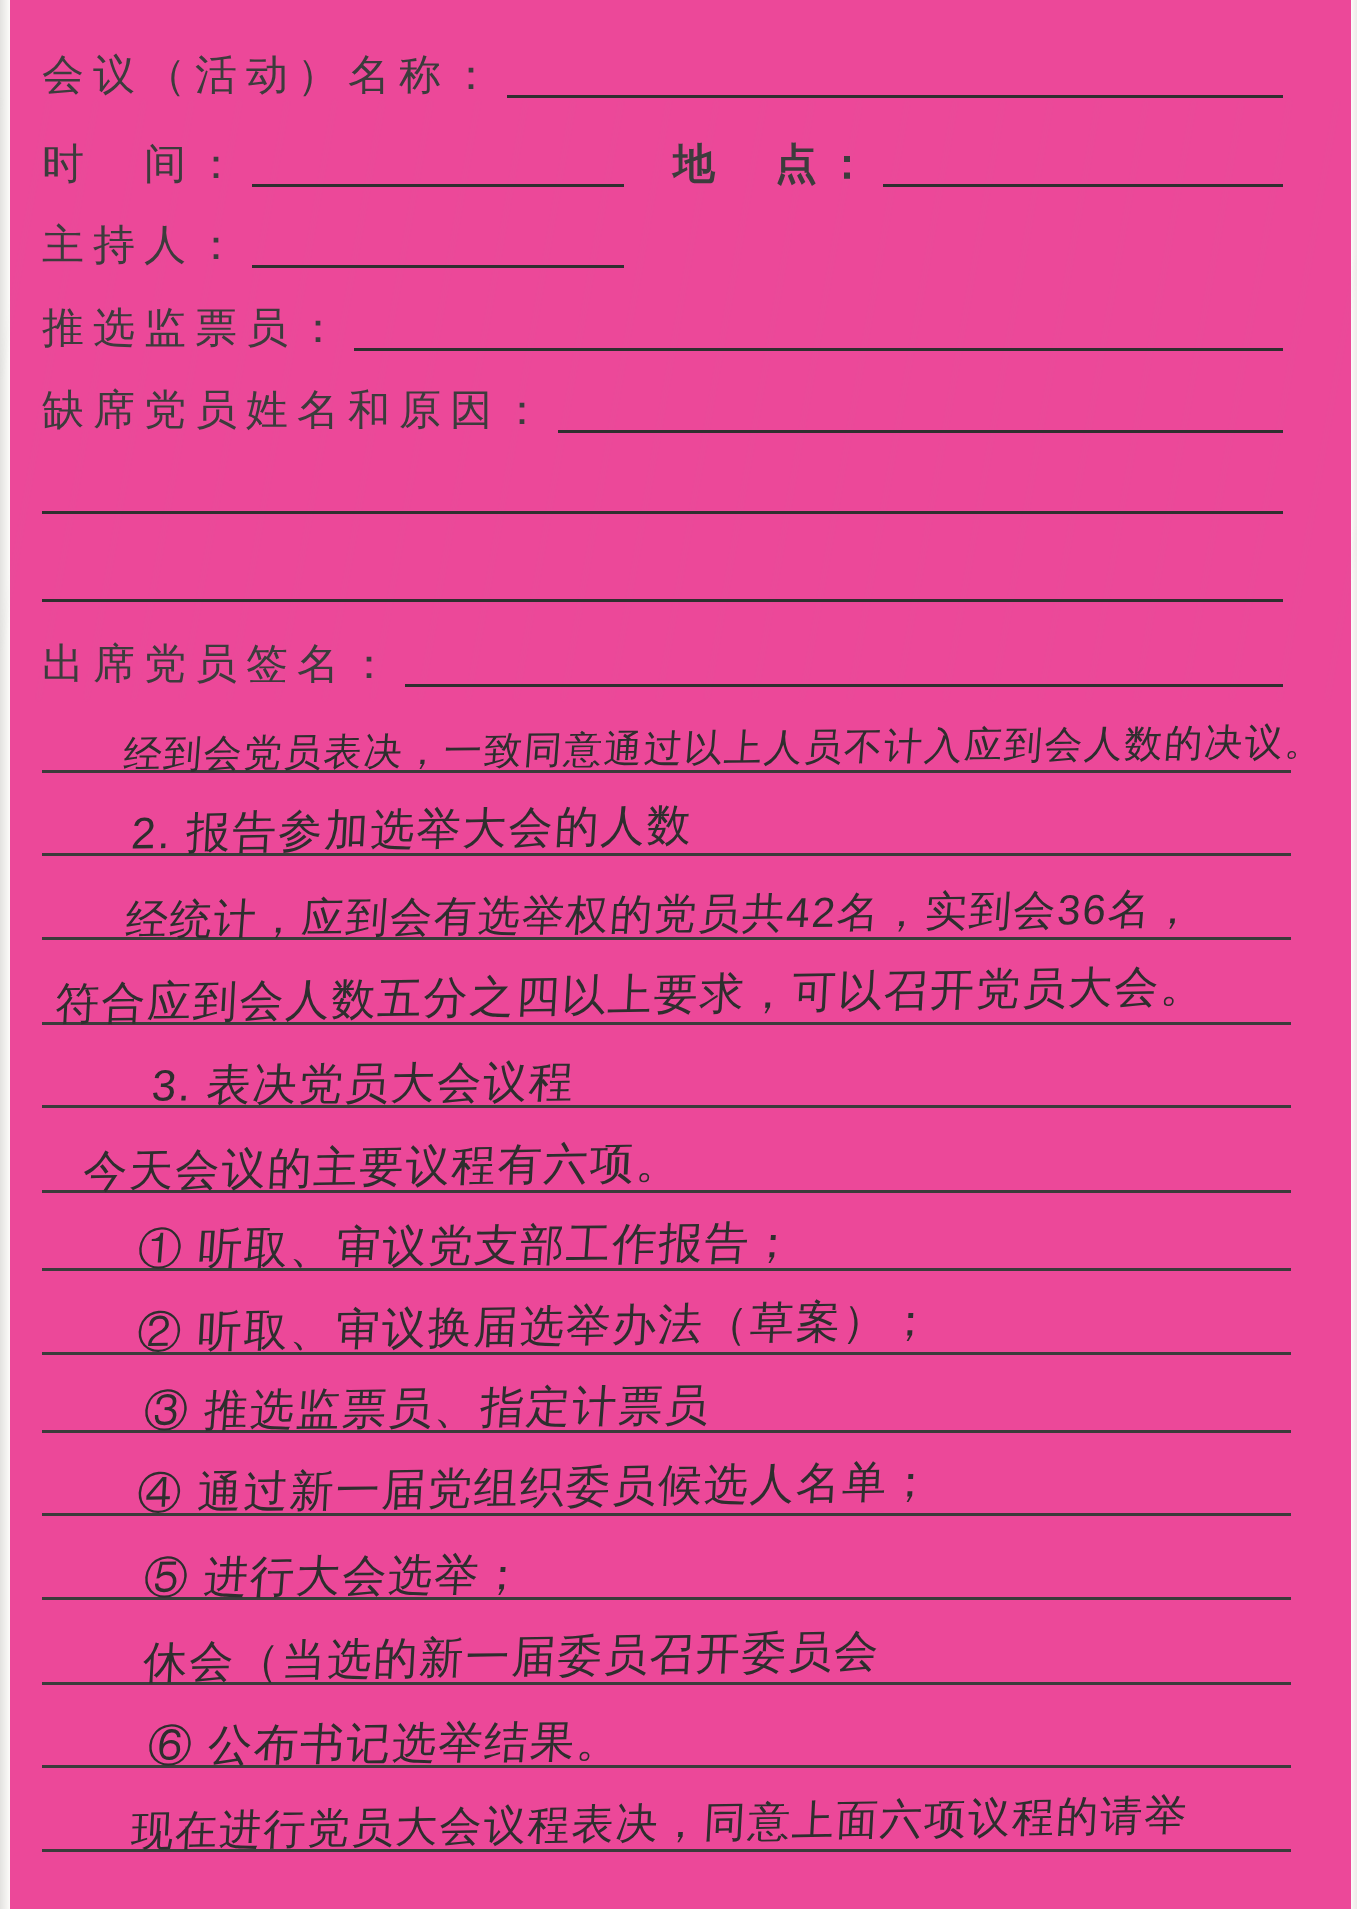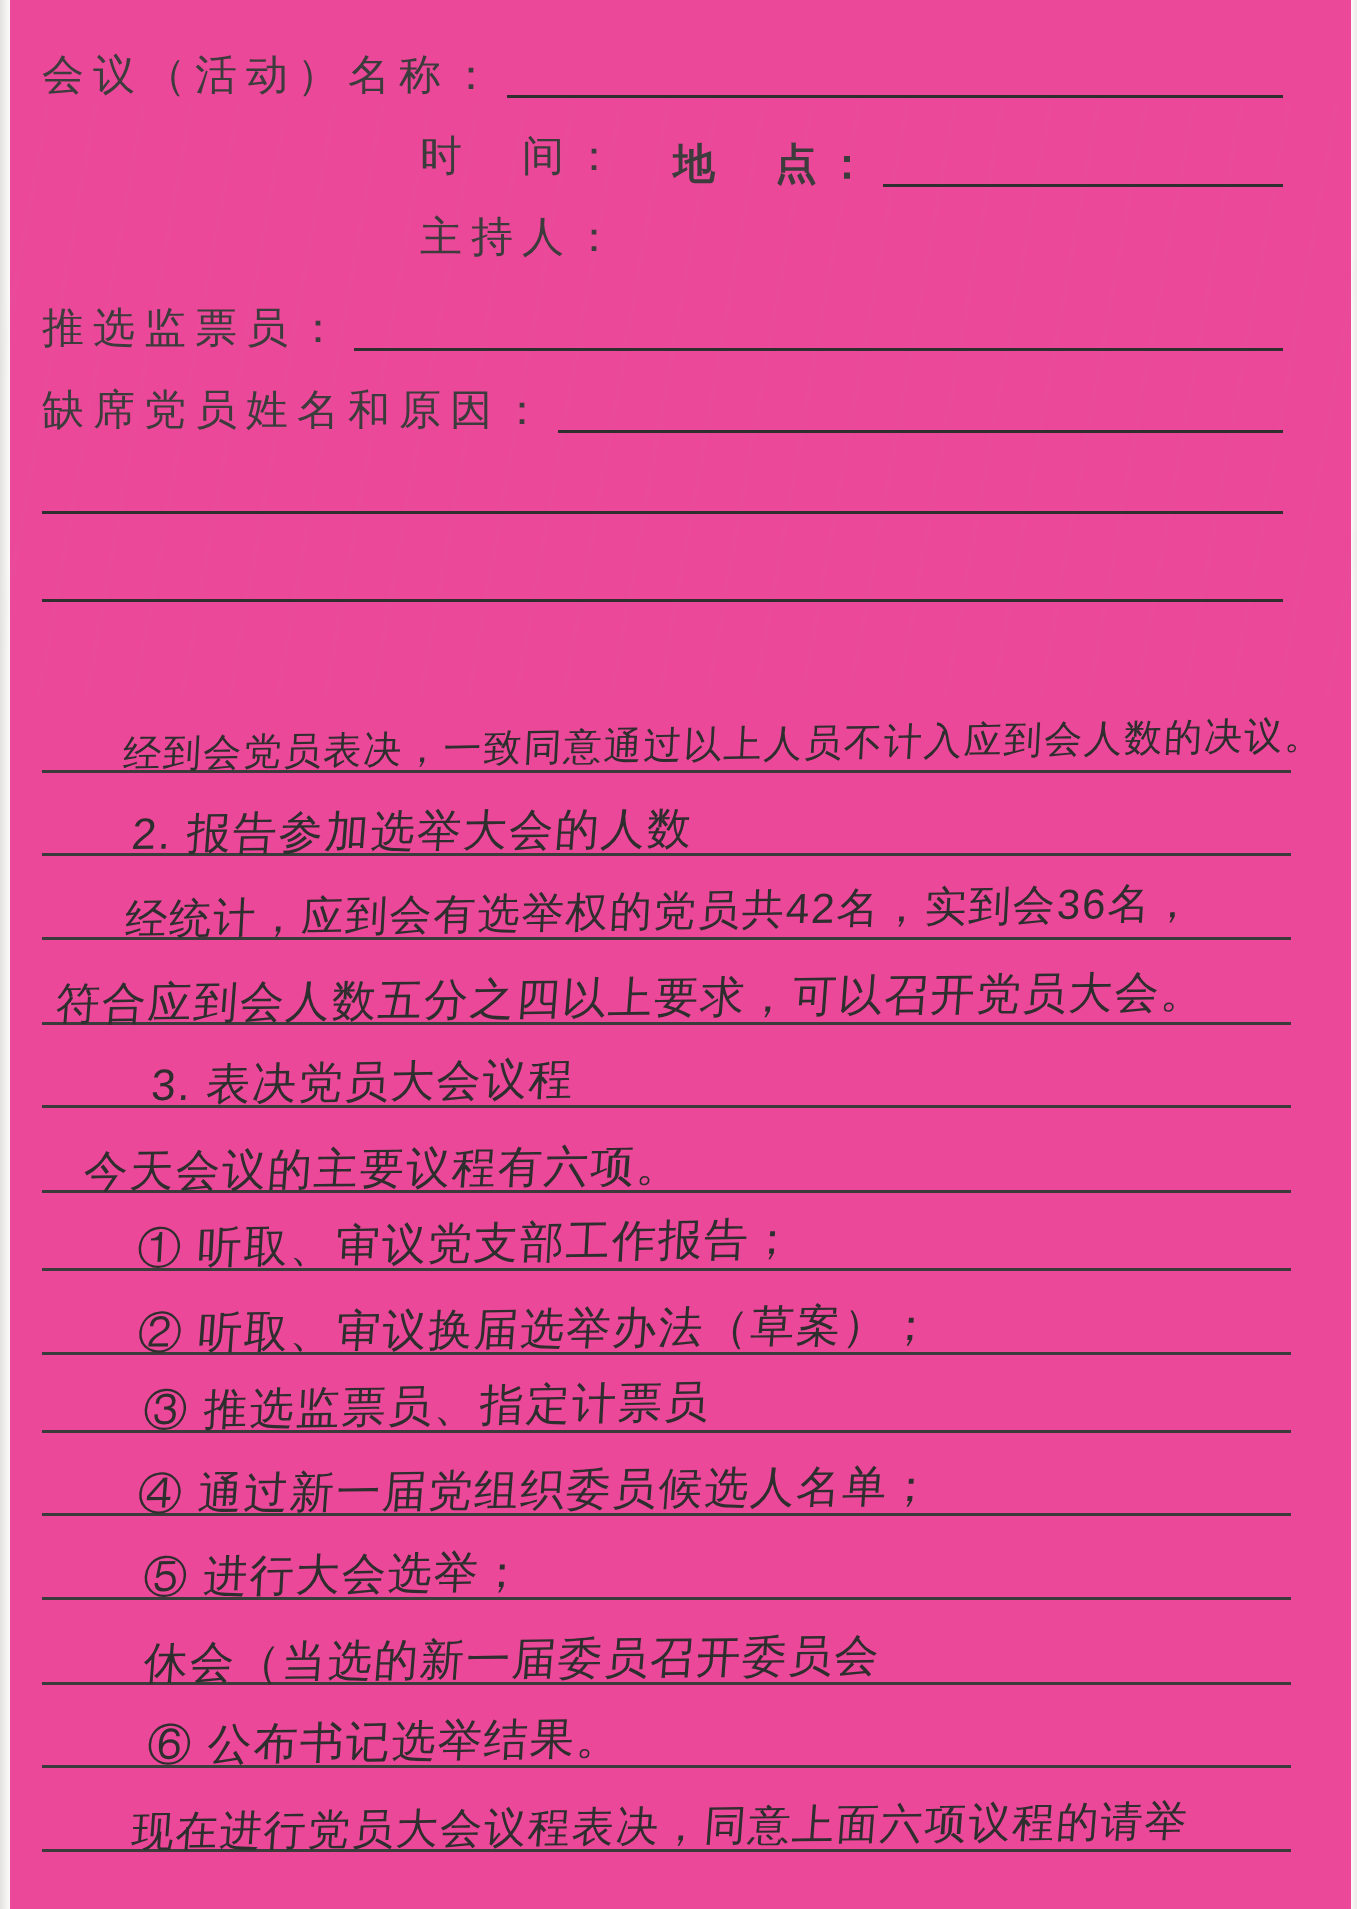--- a/index.html
+++ b/index.html
@@ -22,21 +22,21 @@
     filter:blur(2px);pointer-events:none;}
 
   
   .frow{
     position:absolute;left:42px;right:74px;
     display:flex;align-items:flex-end;height:52px;
     font-size:42px;letter-spacing:9px;white-space:nowrap;
   }
   .frow .lbl{color:#3c3c3c;line-height:1;padding-bottom:2px;}
   .wline{flex:1;border-bottom:3px solid #2f2f2f;height:100%;margin-left:6px;}
-  .half-left{display:flex;align-items:flex-end;width:582px;height:100%;flex-direction:column;}
+  .half-left{display:flex;align-items:flex-end;width:582px;height:100%;}
   .half-right{display:flex;align-items:flex-end;flex:1;height:100%;margin-left:49px;font-weight:bold;}
   .half-left .wline,.half-right .wline{flex:1;}
 
   .row-name{top:46px;}
   .row-timeloc{top:135px;}
   .row-hostrec{top:216px;justify-content:space-between;}
   .row-part{top:299px;}
   .row-absent{top:381px;justify-content:space-between;}
   .row-sign{top:635px;}
 
@@ -113,20 +113,24 @@
   </div>
 
   <div class="frow row-absent">
     <span class="lbl">缺席党员姓名和原因：</span>
     <span class="wline"></span>
   </div>
 
   <div class="blank-rule blank-1"></div>
   <div class="blank-rule blank-2"></div>
 
+  <div class="frow row-sign">
+    <span class="lbl">出席党员签名：</span>
+    <span class="wline"></span>
+  </div>
 
   <div class="hw hw-0">
     <span class="ink">经到会党员表决，一致同意通过以上人员不计入应到会人数的决议。</span>
   </div>
   <div class="hw hw-1">
     <span class="ink">2. 报告参加选举大会的人数</span>
   </div>
   <div class="hw hw-2">
     <span class="ink">经统计，应到会有选举权的党员共42名，实到会36名，</span>
   </div>

